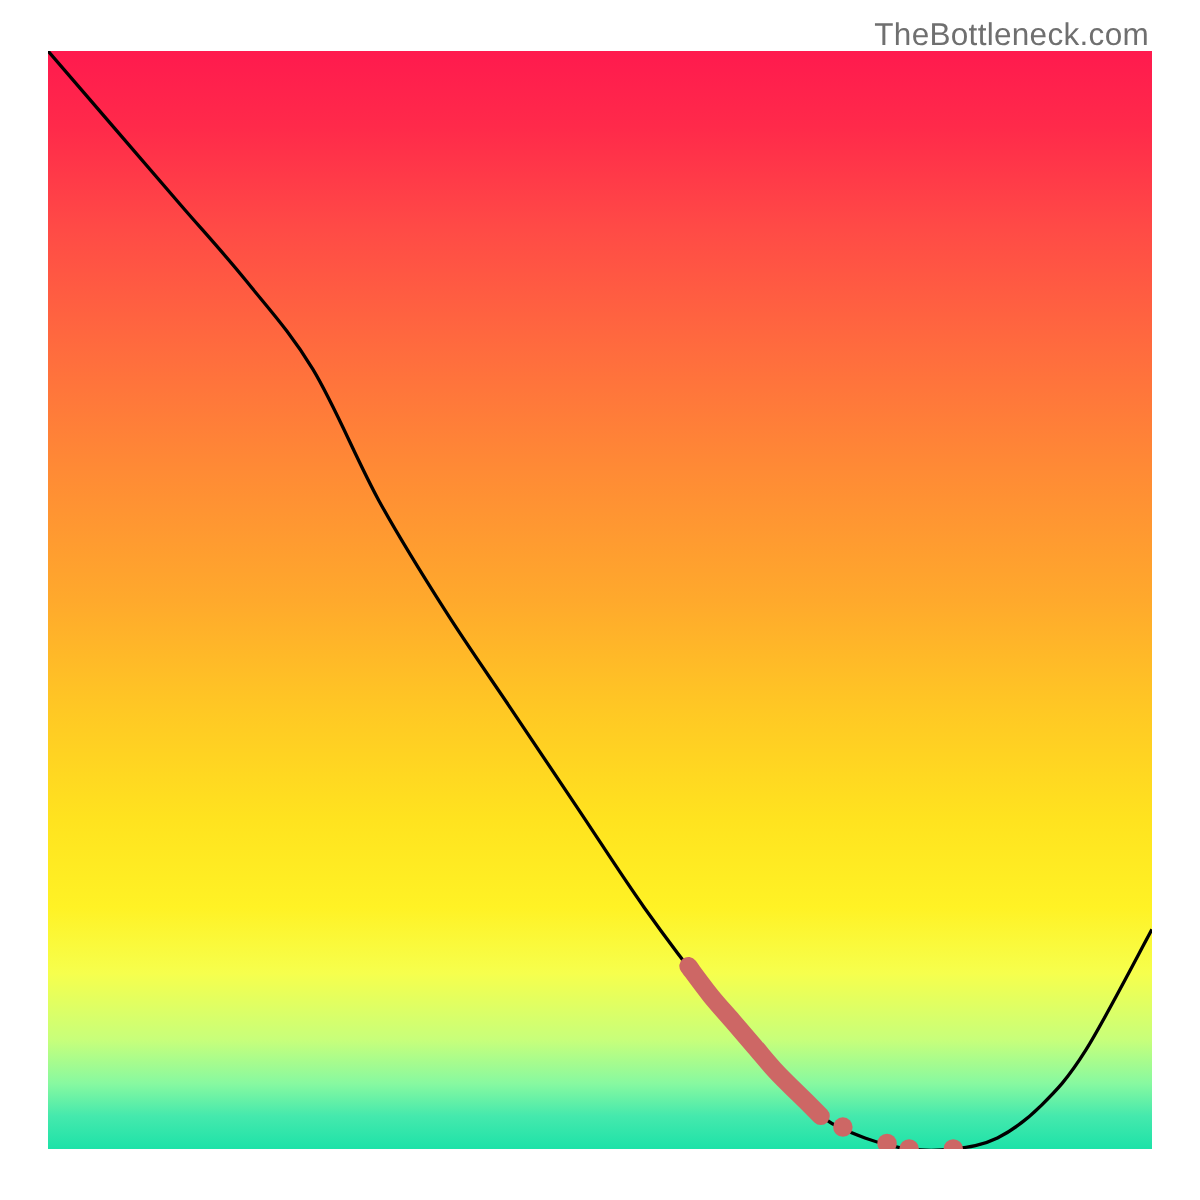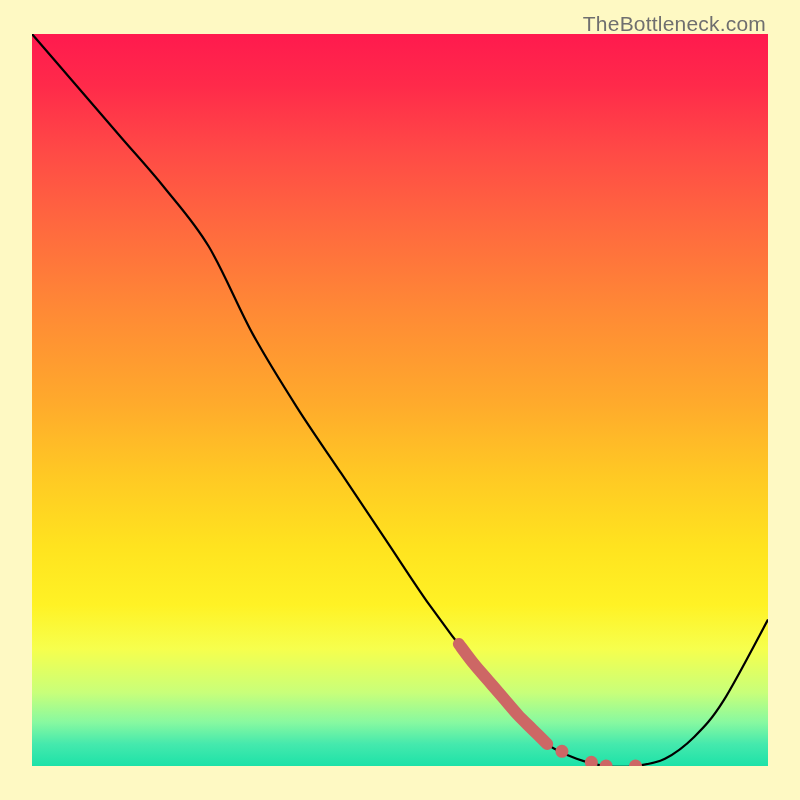--- a/index.html
+++ b/index.html
@@ -8,21 +8,21 @@
     background: #000;
     width: 800px;
     height: 800px;
     overflow: hidden;
     font-family: Arial, Helvetica, sans-serif;
   }
   .frame {
     position: relative;
     width: 800px;
     height: 800px;
-    background: #fef9c3;
+    background: #ffffff;
   }
   .plot-area {
     position: absolute;
     left: 32px;
     top: 34px;
     width: 736px;
     height: 732px;
     
     background: linear-gradient(to bottom,
        #ff1a4e 0%,

